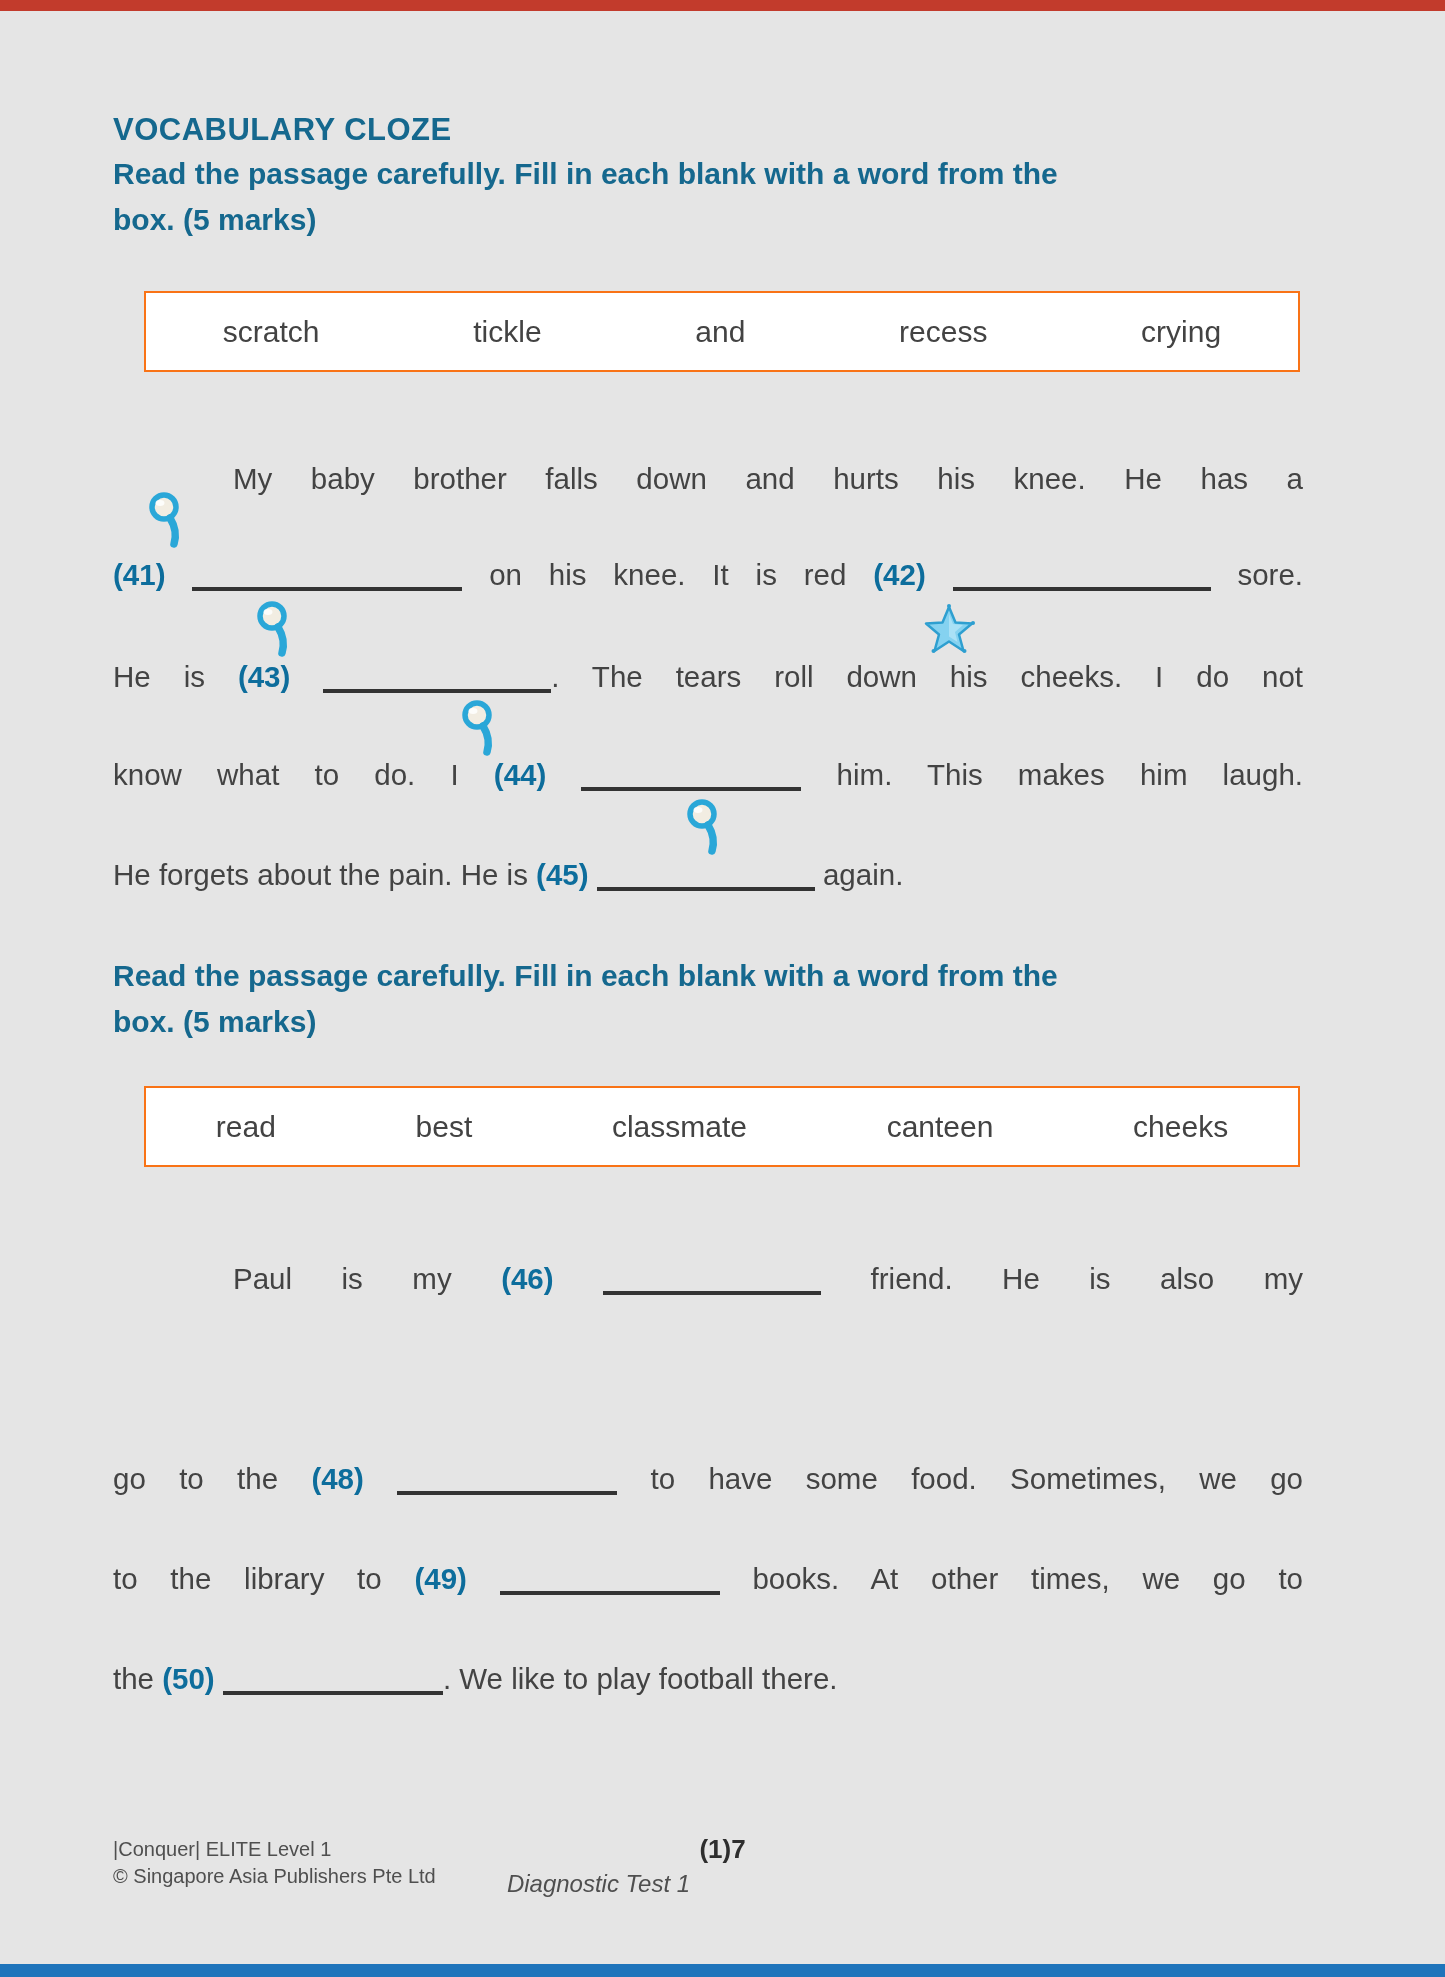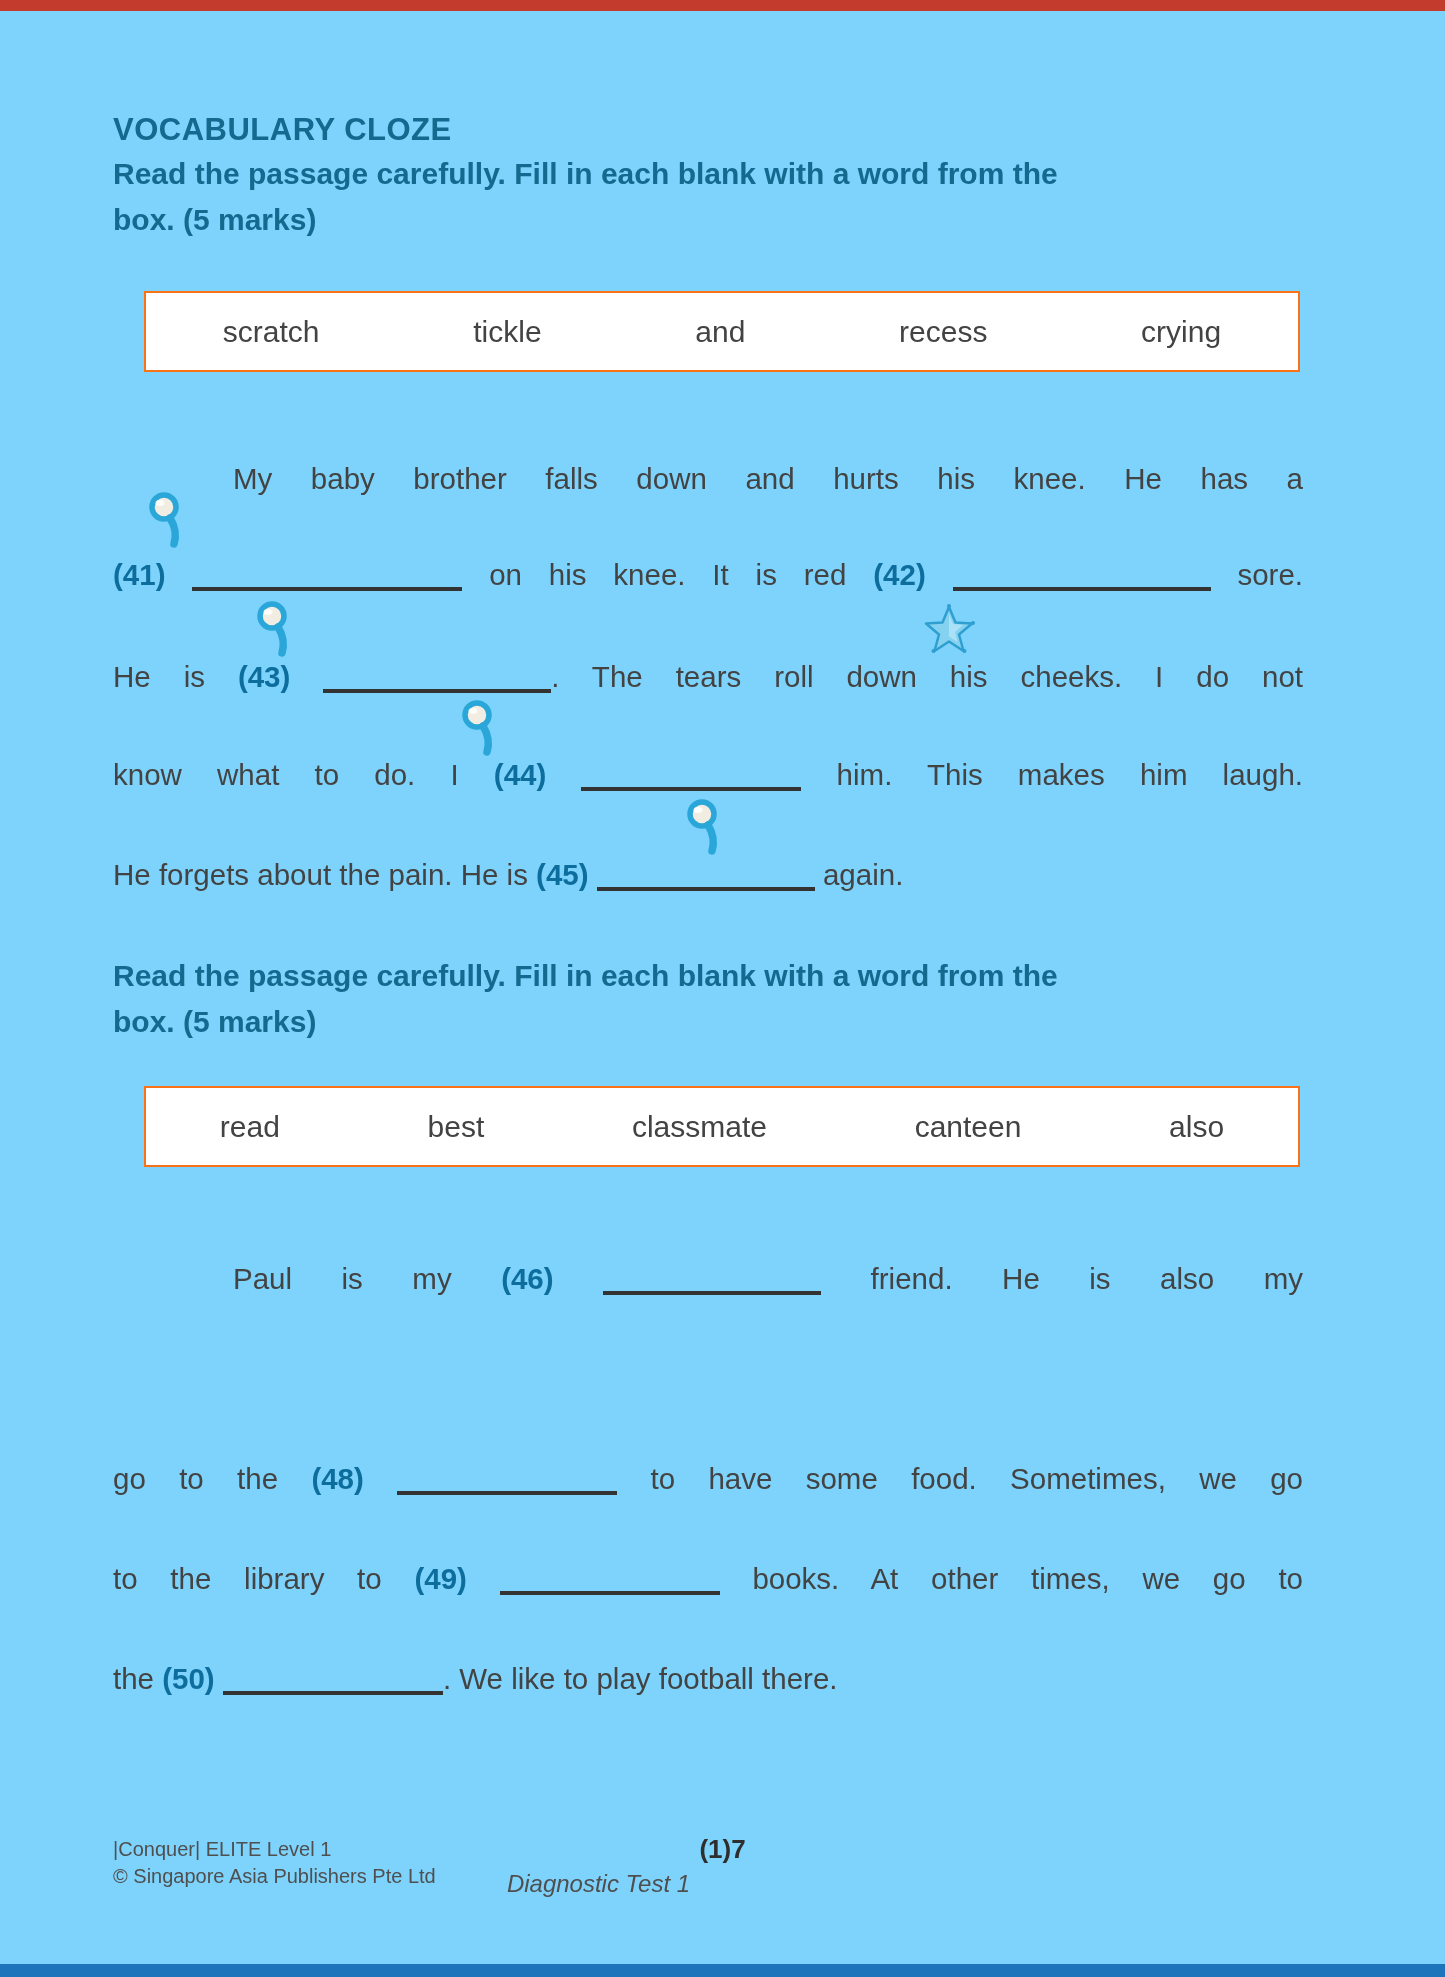--- a/index.html
+++ b/index.html
@@ -1,16 +1,16 @@
 <!DOCTYPE html>
 <html><head>
 <meta charset="utf-8">
 <style>
   html,body{margin:0;padding:0;background:#ffffff;}
-  .page{position:relative;width:1445px;height:1977px;background:#7dd3fc;
+  .page{position:relative;width:1445px;height:1977px;background:#e5e5e5;
         font-family:"Liberation Sans",sans-serif;overflow:hidden;}
   .topbar{position:absolute;top:0;left:0;right:0;height:11px;background:#c23b2c;}
   .bottombar{position:absolute;bottom:0;left:0;right:0;height:13px;background:#1e74bb;}
 
   .title{position:absolute;left:113px;top:112px;font-size:31px;font-weight:bold;
          color:#15688e;letter-spacing:.5px;}
   .instr{position:absolute;left:113px;width:1195px;font-size:30px;font-weight:bold;
          color:#15688e;line-height:36px;}
   .i1a{top:156px;} .i1b{top:202px;}
   .i2a{top:958px;} .i2b{top:1004px;}
@@ -108,21 +108,21 @@
   </span>
 
   <div class="instr i2a">Read the passage carefully. Fill in each blank with a word from the</div>
   <div class="instr i2b">box. (5 marks)</div>
 
   <div class="wordbox wb2">
     <span>read</span>
     <span>best</span>
     <span>classmate</span>
     <span>canteen</span>
-    <span>also</span>
+    <span>cheeks</span>
   </div>
 
   <div class="line p2a just"><span class="indent" style="width: 120px;"></span>Paul is my <span class="num">(46)</span> <span class="blank" style="width: 218px;"></span> friend. He is also my</div>
   <div class="line p2c just">go to the <span class="num">(48)</span> <span class="blank" style="width: 220px;"></span> to have some food.  Sometimes, we go</div>
   <div class="line p2d just">to the library to <span class="num">(49)</span> <span class="blank" style="width: 220px;"></span> books. At other times, we go to</div>
   <div class="line p2e">the <span class="num">(50)</span> <span class="blank" style="width: 220px;"></span>. We like to play football there.</div>
 
   <div class="foot-left fl1">|Conquer| ELITE Level 1</div>
   <div class="foot-left fl2">© Singapore Asia Publishers Pte Ltd</div>
   <div class="foot-page">(1)7</div>

